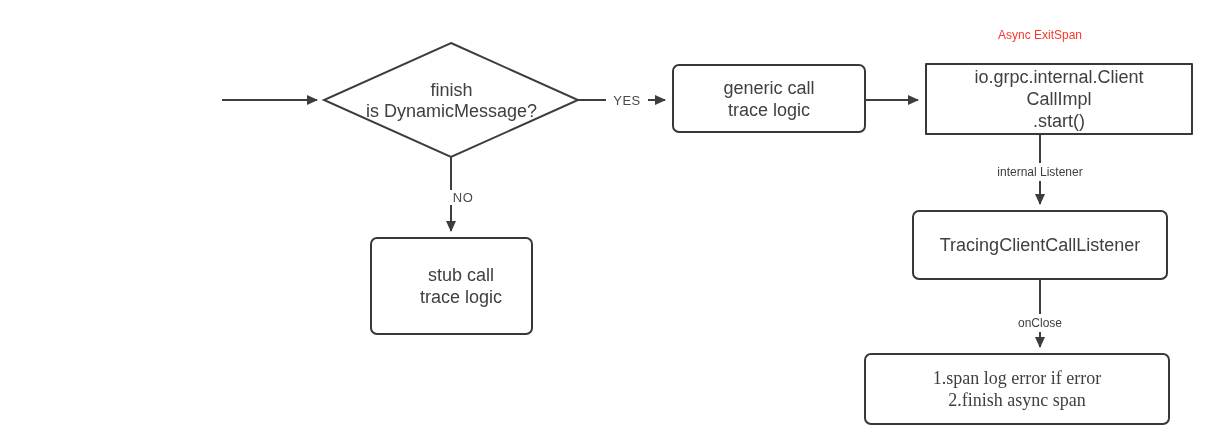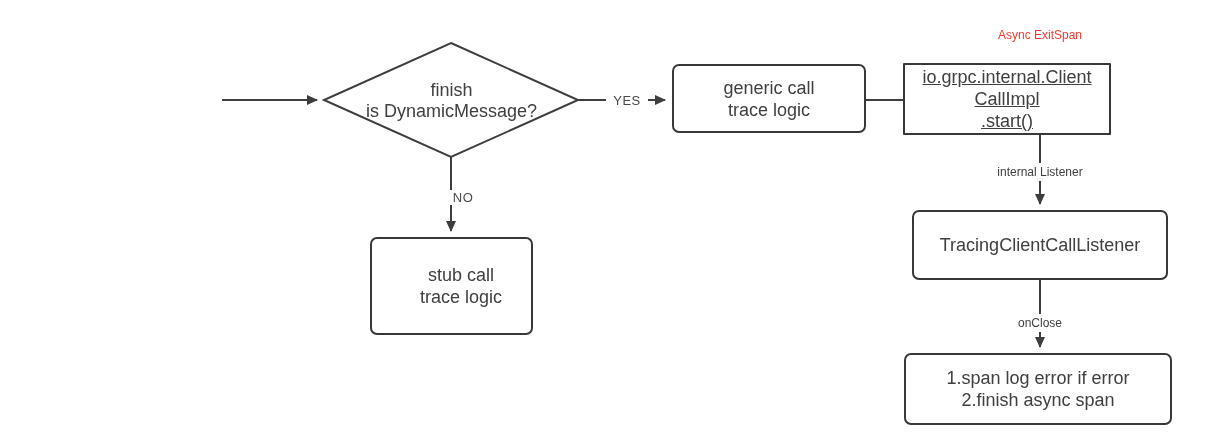--- a/index.html
+++ b/index.html
@@ -91,27 +91,27 @@
 is DynamicMessage?</div>
 
   <div class="node" style="left:370px; top:237px; width:163px; height:98px;padding-left:19px;">stub call
 trace logic</div>
 
   <div class="node" style="left:672px; top:64px; width:194px; height:69px;">generic call
 trace logic</div>
 
   <div class="floatlabel red" style="left:925px; top:26px; width:230px;">Async ExitSpan</div>
 
-  <div class="node square" style="left:903px; top:63px; width:208px; height:72px; line-height:22px;text-decoration:underline;">io.grpc.internal.Client
+  <div class="node square" style="left:925px; top:63px; width:268px; height:72px; line-height:22px;">io.grpc.internal.Client
 CallImpl
 .start()</div>
 
   <div class="node" style="left:912px; top:210px; width:256px; height:70px;">TracingClientCallListener</div>
 
-  <div class="node" style="left:904px; top:353px; width:268px; height:72px;">1.span log error if error
+  <div class="node" style="left:864px; top:353px; width:306px; height:72px;font-family:Liberation Serif, serif;">1.span log error if error
 2.finish async span</div>
 
   <div class="floatlabel small" style="left:606px; top:93px; width:42px;">YES</div>
 
   <div class="floatlabel small" style="left:445px; top:190px; width:36px;">NO</div>
 
   <div class="floatlabel" style="left:955px; top:163px; width:170px;">internal Listener</div>
 
   <div class="floatlabel" style="left:985px; top:314px; width:110px;">onClose</div>
 

